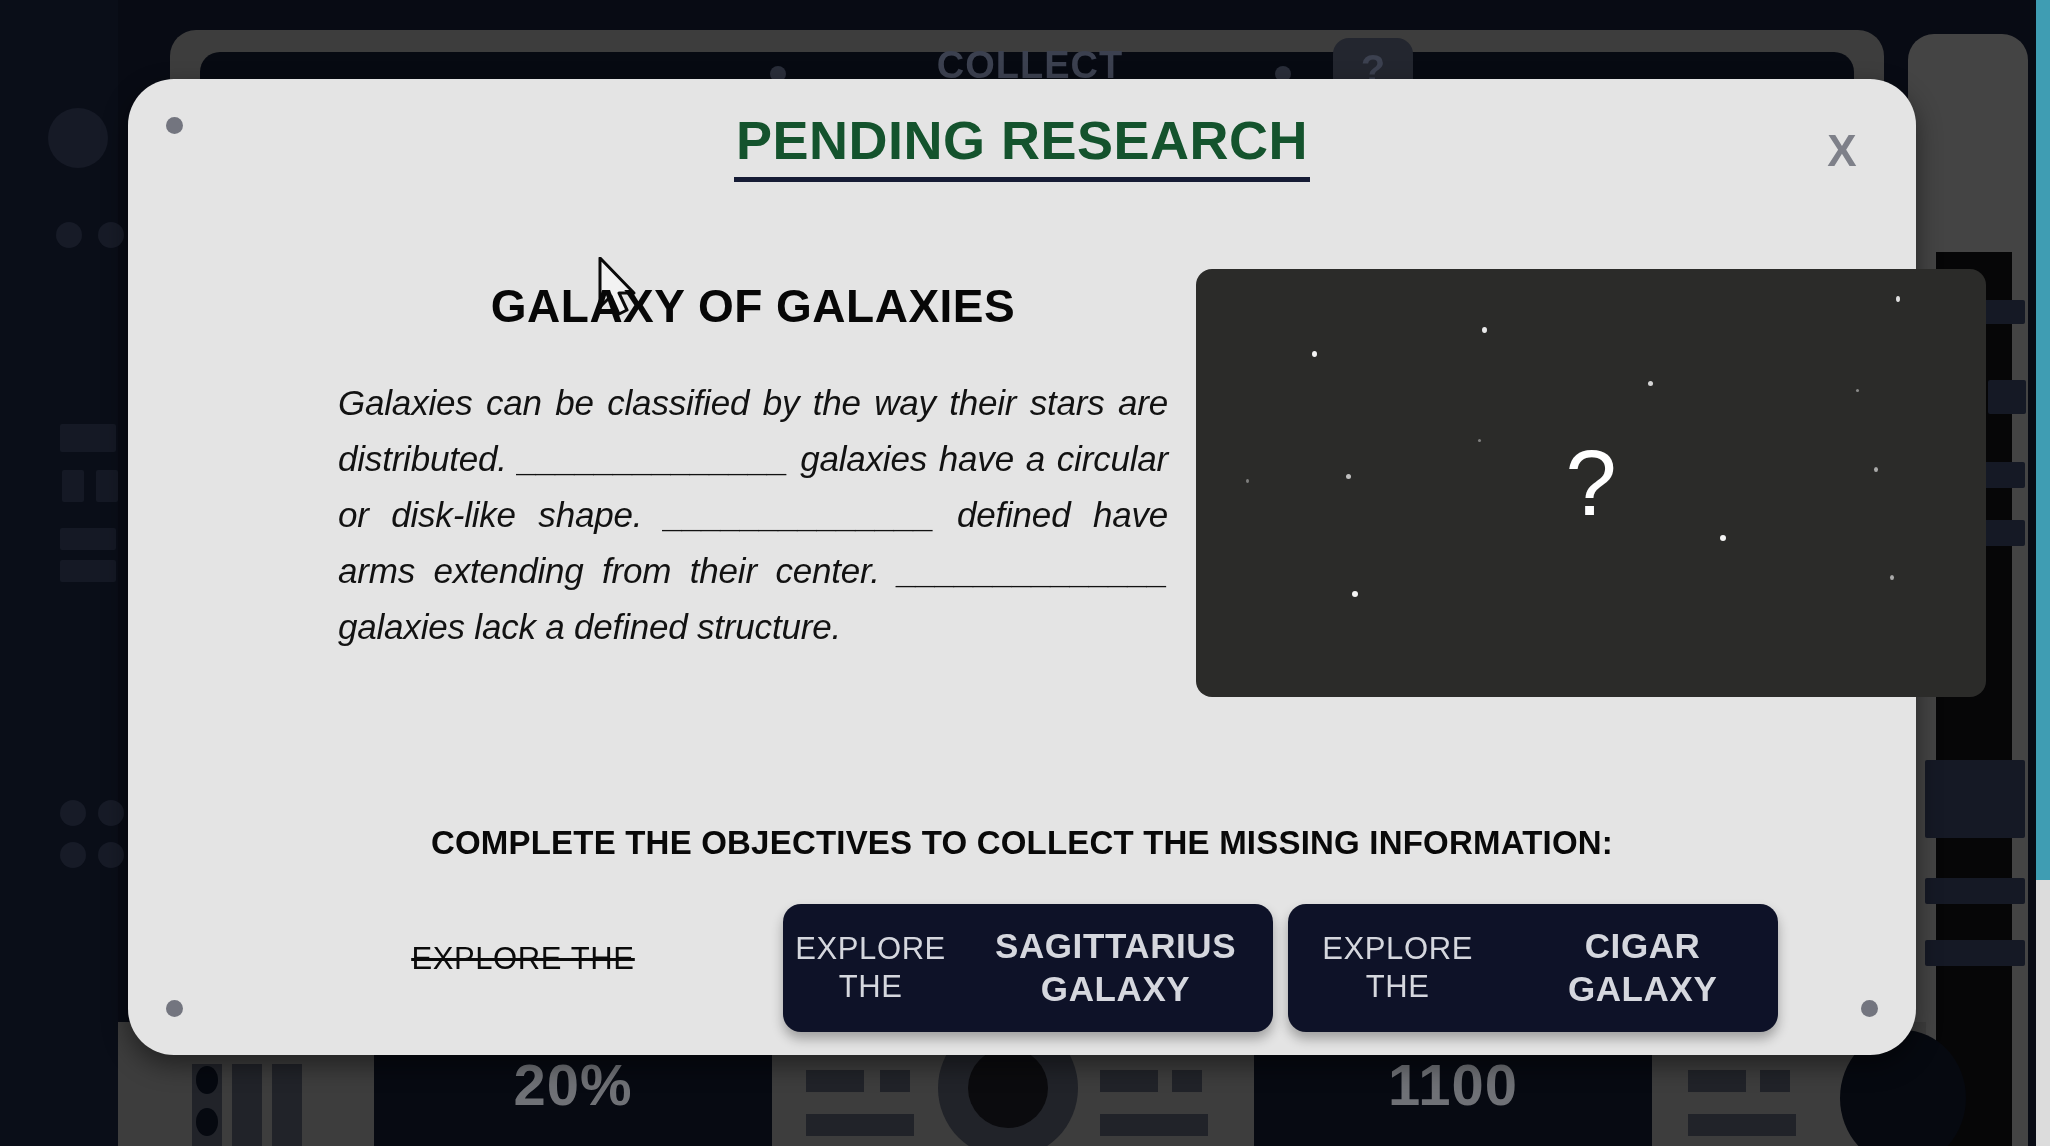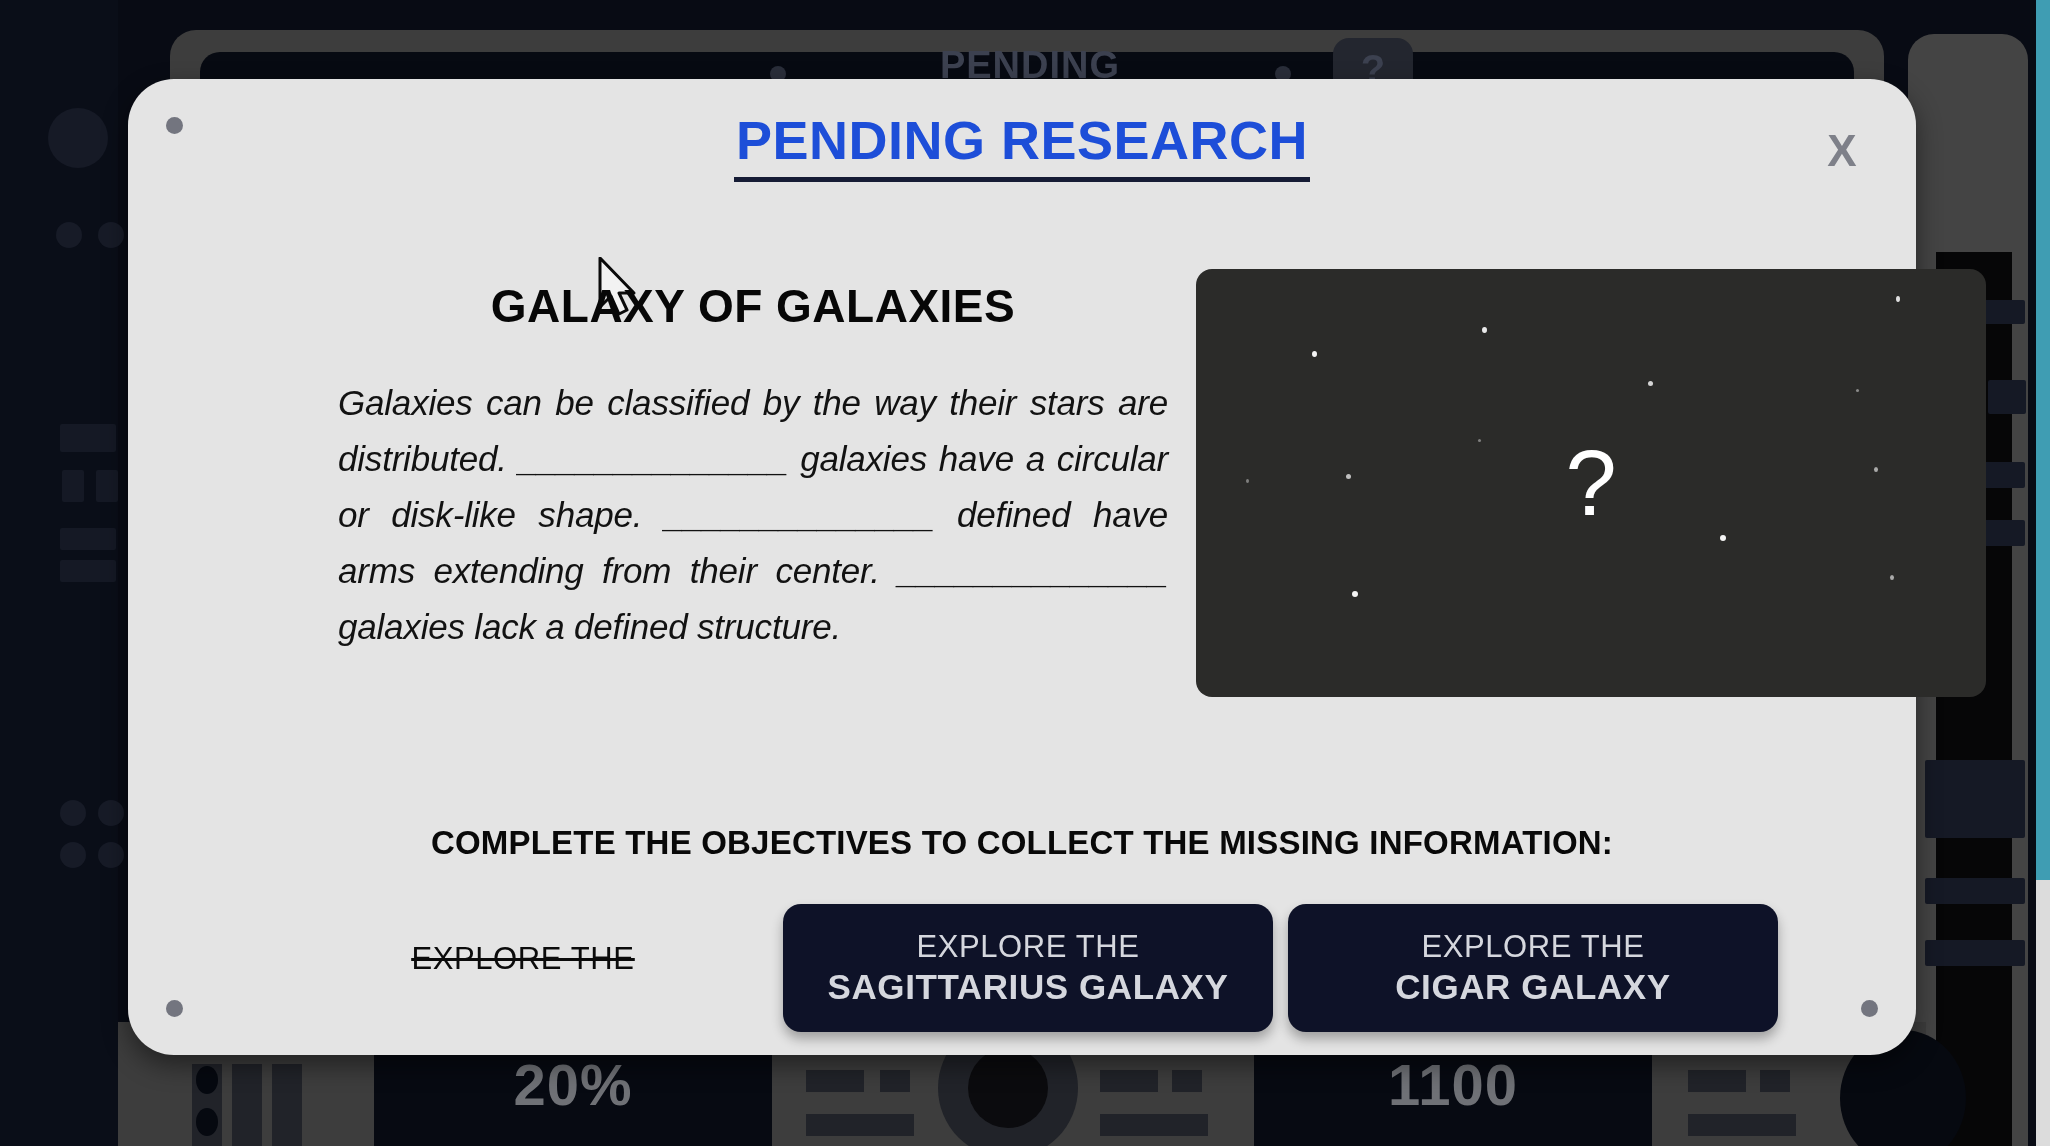--- a/index.html
+++ b/index.html
@@ -193,21 +193,21 @@
     font-family: "Liberation Sans", sans-serif;
     cursor: pointer;
     user-select: none;
   }
 
   .modal-title {
     position: absolute;
     left: 0; top: 30px;
     width: 100%;
     text-align: center;
-    color: #1d4ed8;
+    color: #14532d;
     font-size: 54px;
     font-weight: bold;
     letter-spacing: 0.5px;
     font-family: "Liberation Sans Narrow", "Liberation Sans", sans-serif;
   }
   .modal-title span {
     display: inline-block;
     border-bottom: 5px solid #161c35;
     padding: 0 2px 6px 2px;
   }
@@ -300,21 +300,20 @@
     display: flex;
     align-items: flex-start;
     justify-content: space-between;
   }
 
   .objective {
     width: 490px;
     min-height: 128px;
     border-radius: 18px;
     display: flex;
-    flex-direction: column;
     align-items: center;
     justify-content: center;
     text-align: center;
     line-height: 1.22;
     cursor: pointer;
     user-select: none;
   }
   .objective.pending {
     background: #0e1228;
     box-shadow: 0 7px 12px rgba(0,0,0,0.30);
@@ -336,21 +335,21 @@
 </head>
 <body>
 
 <div id="root">
 
   <div class="bg-layer">
 
     <div class="bg-mid-panel"></div>
     <div class="bg-mid-inner"></div>
 
-    <div class="bg-research-label">PENDING</div>
+    <div class="bg-research-label">COLLECT</div>
     <div class="bg-help-btn">?</div>
     <div class="bg-nav-dot" style="left:770px; top:66px;"></div>
     <div class="bg-nav-dot" style="left:1275px; top:66px;"></div>
 
     <div class="bg-left-rail"></div>
     <div class="bg-left-circle"></div>
     <div class="bg-dot-sm" style="left:56px;  top:222px;"></div>
     <div class="bg-dot-sm" style="left:98px;  top:222px;"></div>
     <div class="bg-bar" style="left:60px; top:424px; width:56px; height:28px;"></div>
     <div class="bg-bar" style="left:62px; top:470px; width:22px; height:32px;"></div>

